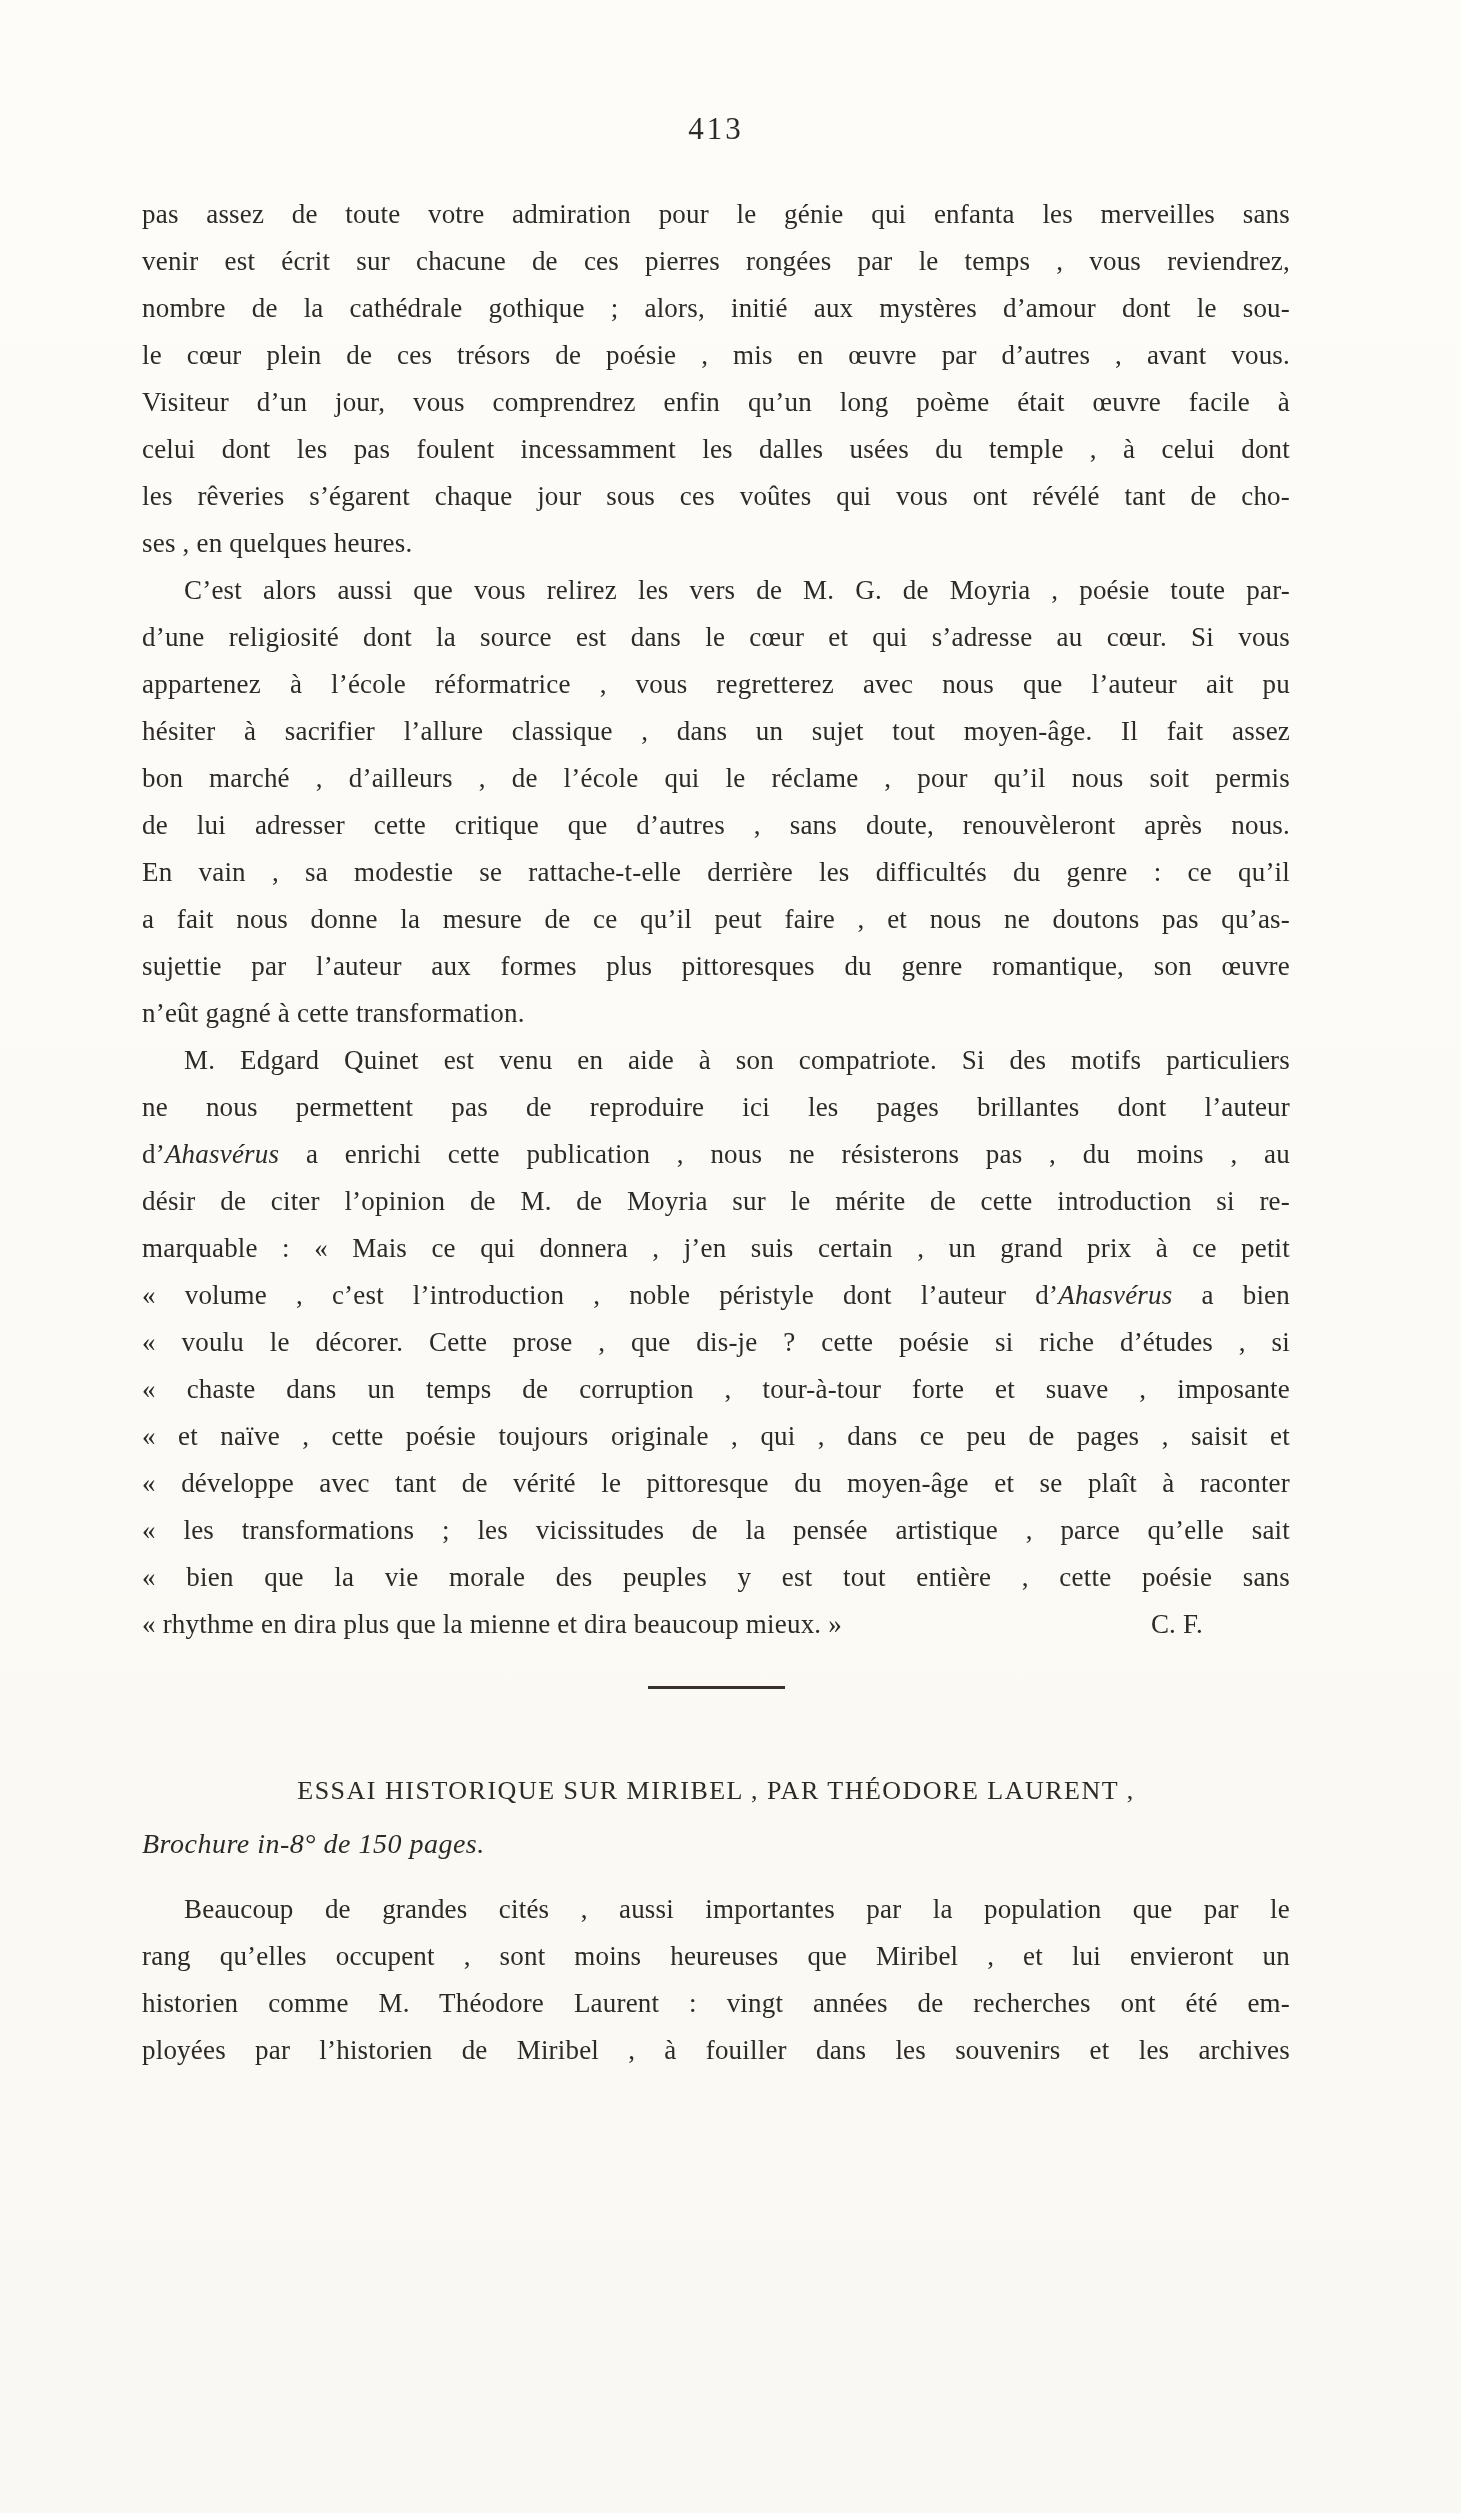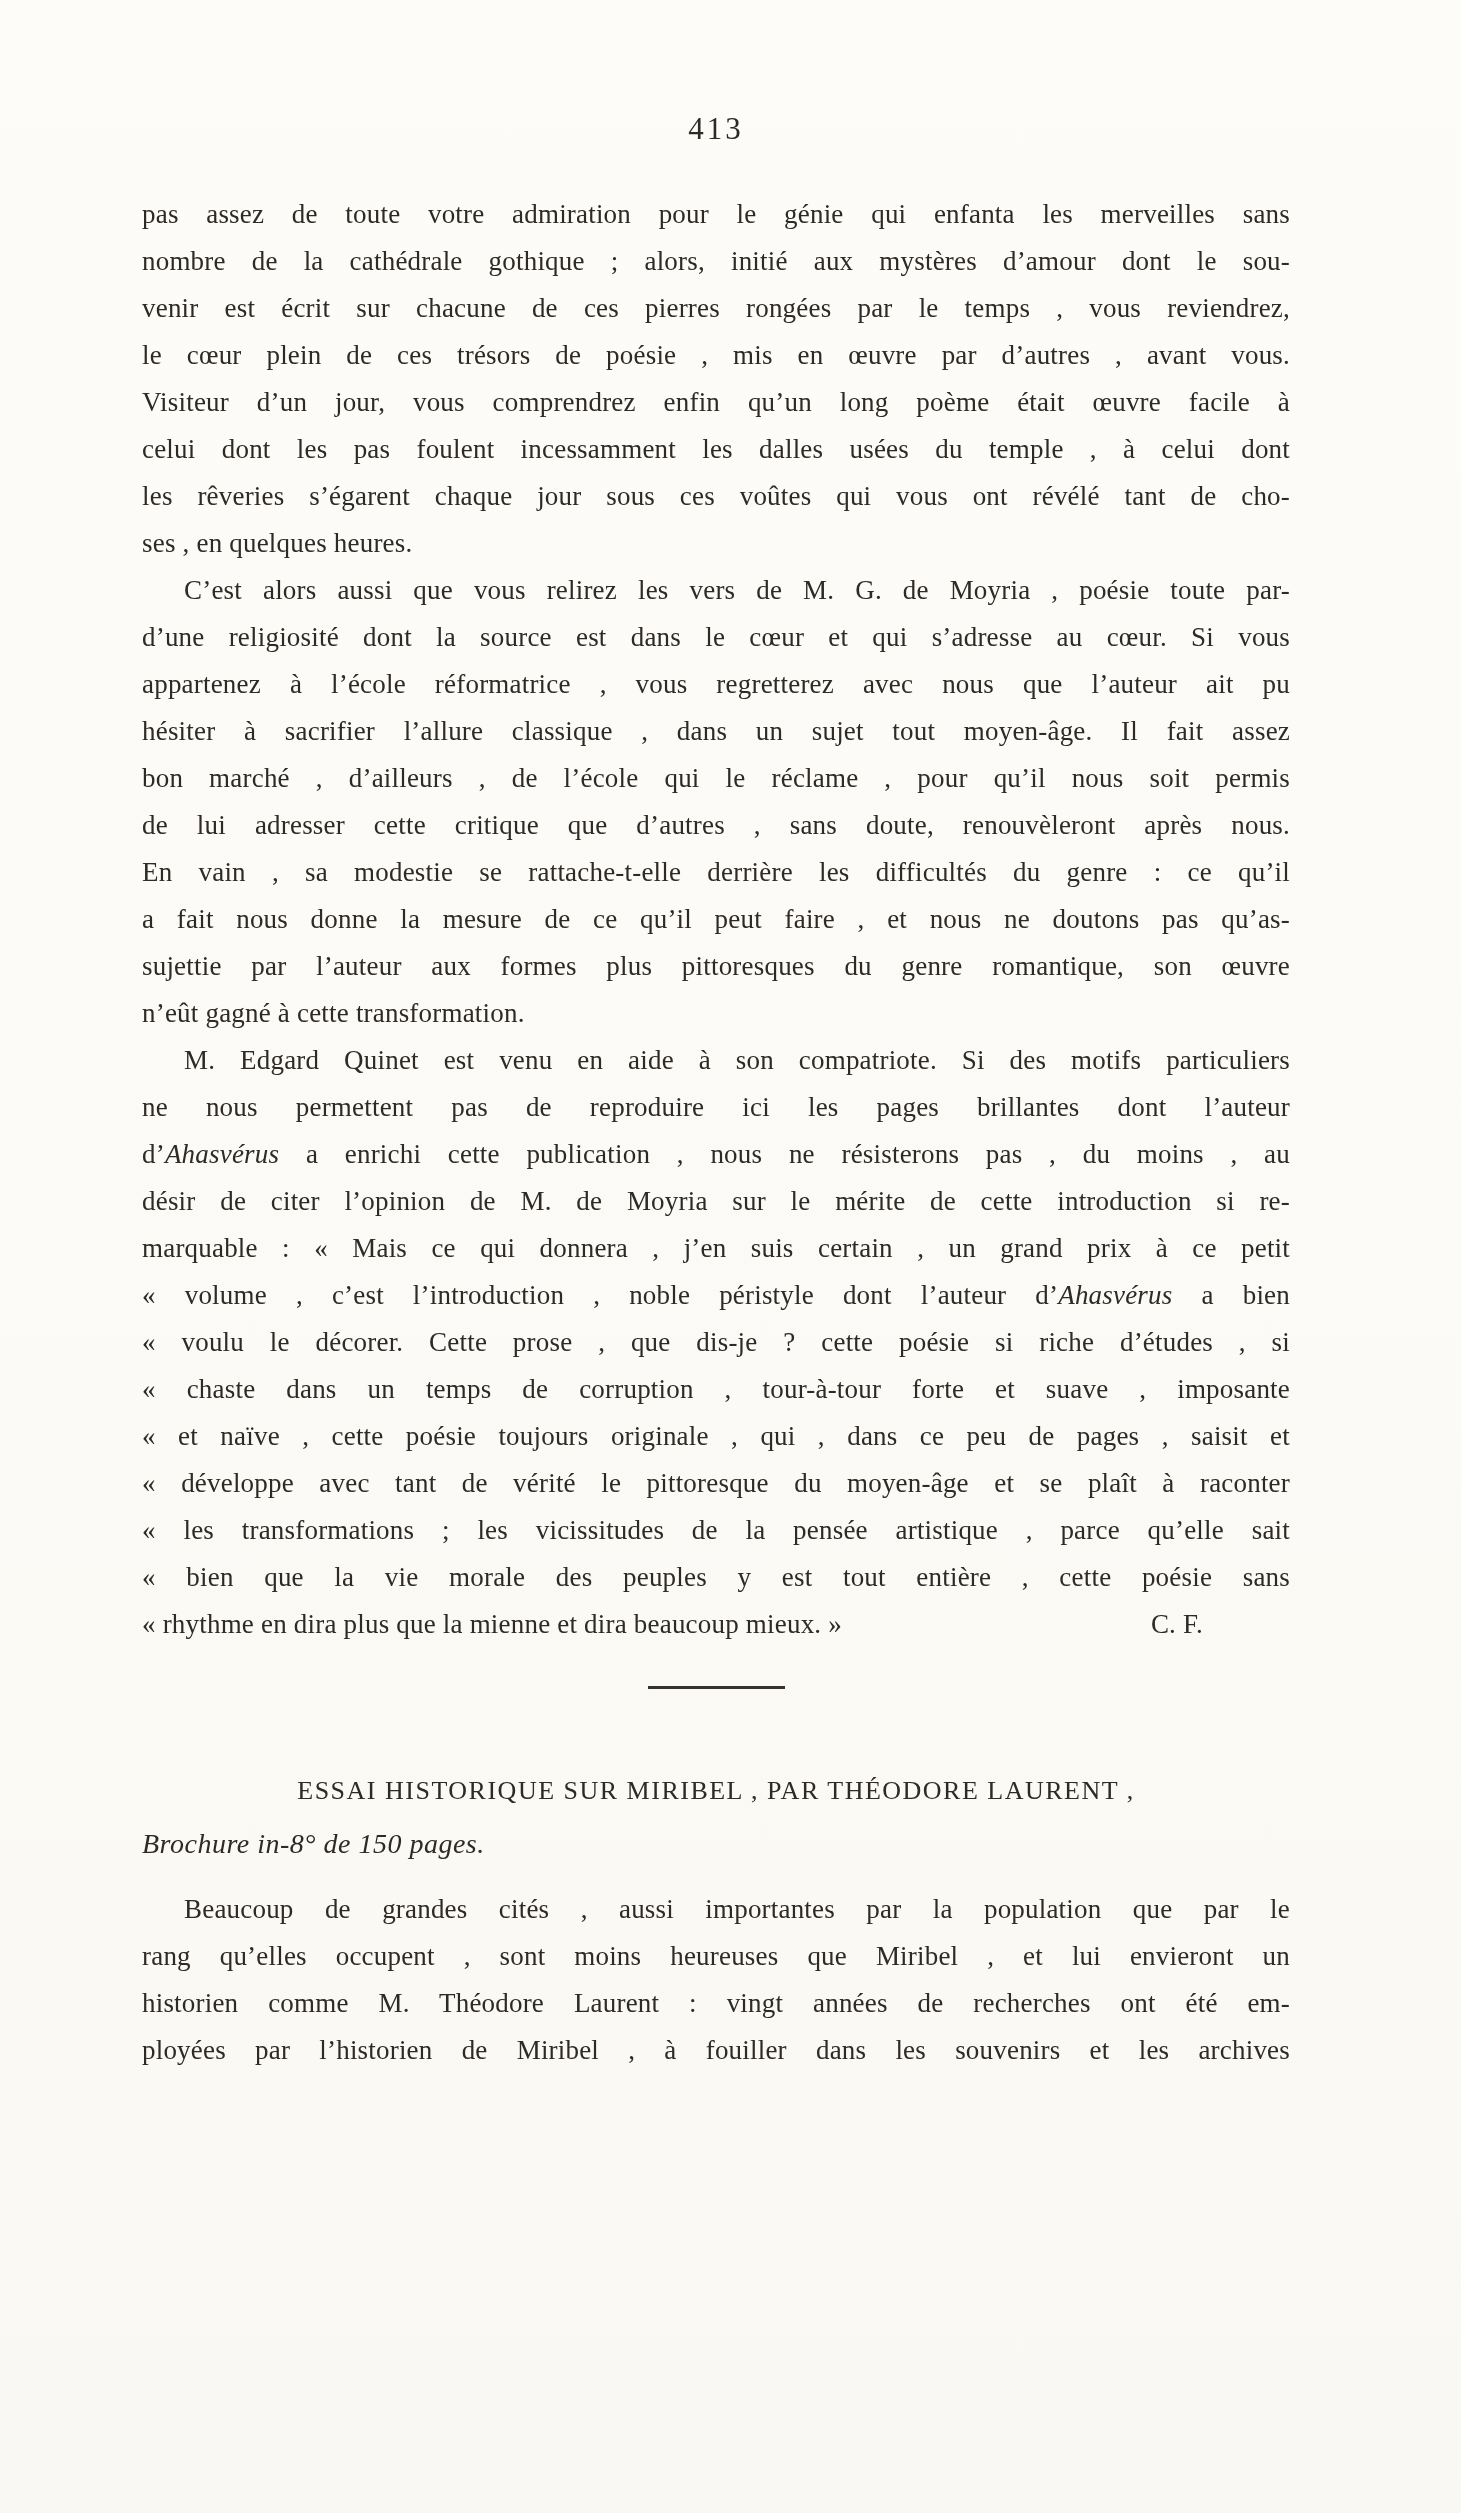--- a/index.html
+++ b/index.html
@@ -68,22 +68,22 @@
 </style>
 </head>
 <body>
 
 <div class="page">
   <div class="content">
     <div class="page-number">413</div>
 
     <div class="text-block">
         <div class="line">pas assez de toute votre admiration pour le génie qui enfanta les merveilles sans</div>
+        <div class="line">venir est écrit sur chacune de ces pierres rongées par le temps , vous reviendrez,</div>
         <div class="line">nombre de la cathédrale gothique ; alors, initié aux mystères d’amour dont le sou-</div>
-        <div class="line">venir est écrit sur chacune de ces pierres rongées par le temps , vous reviendrez,</div>
         <div class="line">le cœur plein de ces trésors de poésie , mis en œuvre par d’autres , avant vous.</div>
         <div class="line">Visiteur d’un jour, vous comprendrez enfin qu’un long poème était œuvre facile à</div>
         <div class="line">celui dont les pas foulent incessamment les dalles usées du temple , à celui dont</div>
         <div class="line">les rêveries s’égarent chaque jour sous ces voûtes qui vous ont révélé tant de cho-</div>
         <div class="line para-end">ses , en quelques heures.</div>
         <div class="line indent">C’est alors aussi que vous relirez les vers de M. G. de Moyria , poésie toute par-</div>
         <div class="line">d’une religiosité dont la source est dans le cœur et qui s’adresse au cœur. Si vous</div>
         <div class="line">appartenez à l’école réformatrice , vous regretterez avec nous que l’auteur ait pu</div>
         <div class="line">hésiter à sacrifier l’allure classique , dans un sujet tout moyen-âge. Il fait assez</div>
         <div class="line">bon marché , d’ailleurs , de l’école qui le réclame , pour qu’il nous soit permis</div>

